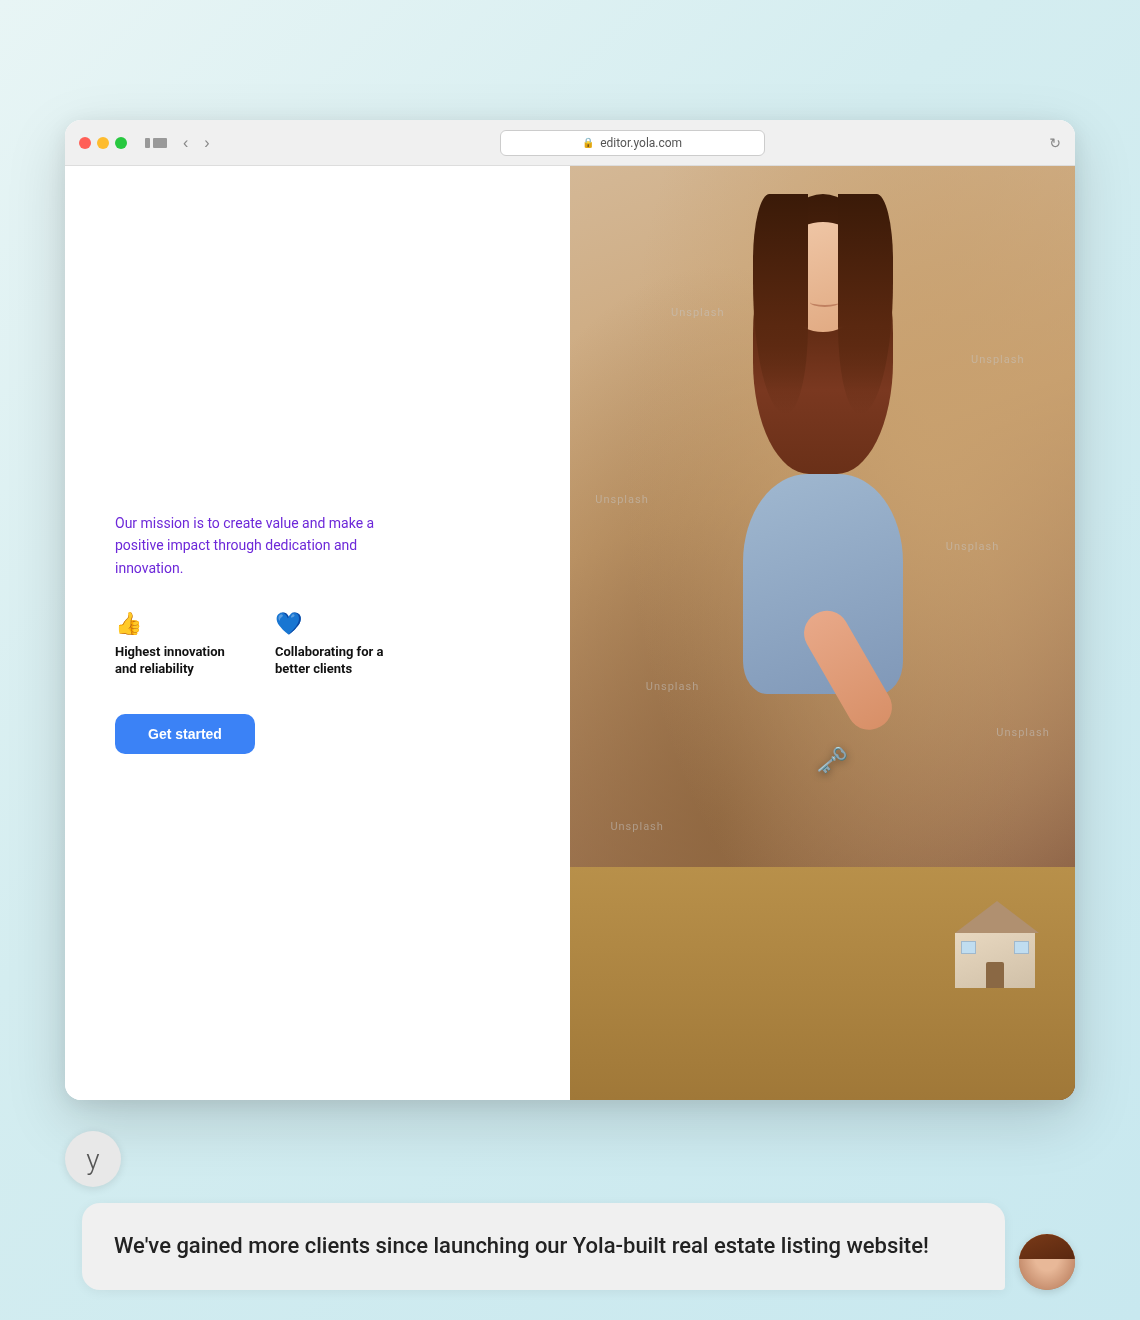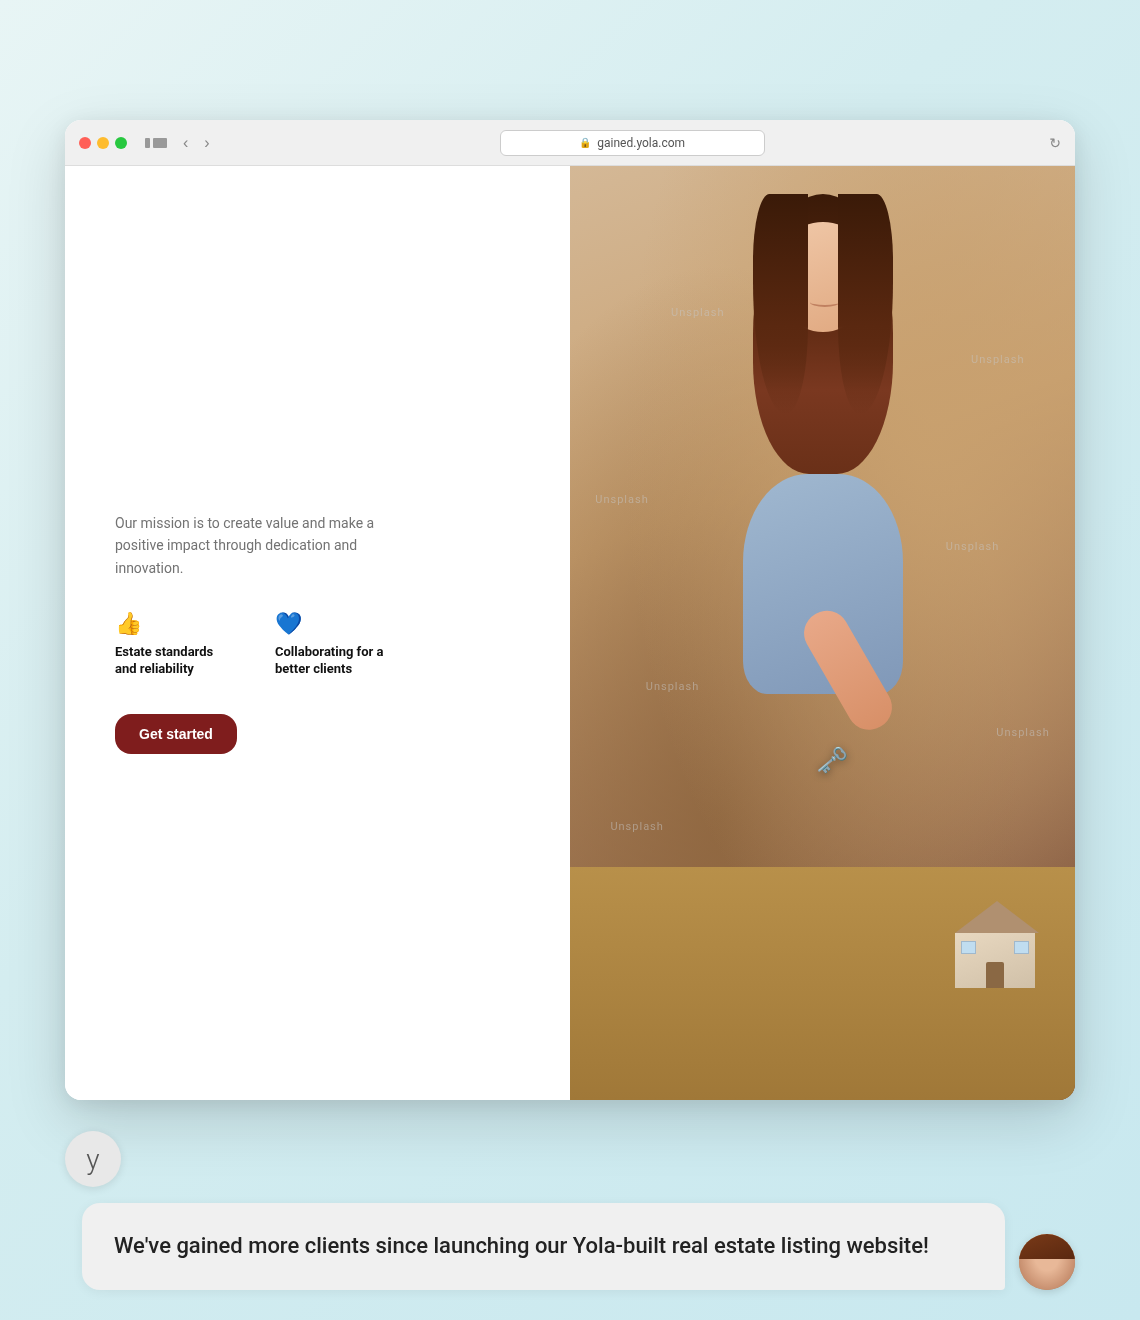--- a/index.html
+++ b/index.html
@@ -132,21 +132,21 @@
     .hero-title {
       font-size: 36px;
       font-weight: 800;
       color: #111;
       line-height: 1.15;
       margin-bottom: 20px;
     }
 
     .hero-description {
       font-size: 14px;
-      color: #737373;
+      color: #6d28d9;
       line-height: 1.6;
       margin-bottom: 32px;
       max-width: 280px;
     }
 
     .features-row {
       display: flex;
       gap: 40px;
       margin-bottom: 36px;
     }
@@ -165,26 +165,26 @@
     .feature-label {
       font-size: 13px;
       font-weight: 700;
       color: #111;
       line-height: 1.3;
       max-width: 120px;
     }
 
     .cta-button {
       display: inline-block;
-      background: #7f1d1d;
+      background: #3b82f6;
       color: #fff;
       font-size: 14px;
       font-weight: 600;
-      padding: 12px 24px;
-      border-radius: 16px;
+      padding: 12px 33px;
+      border-radius: 10px;
       border: none;
       cursor: pointer;
       width: fit-content;
     }
 
     
     .content-right {
       width: 50%;
       position: relative;
       overflow: hidden;
@@ -360,37 +360,37 @@
 
     <div class="nav-buttons">
       <button class="nav-btn">‹</button>
       <button class="nav-btn">›</button>
     </div>
 
     <div class="toolbar-spacer"></div>
 
     <div class="address-bar">
       <span class="lock-icon">🔒</span>
-      <span>gained.yola.com</span>
+      <span>editor.yola.com</span>
     </div>
 
     <div class="toolbar-spacer"></div>
 
     <button class="refresh-btn">↻</button>
   </div>
 
   <div class="browser-content">
 
     <div class="content-left">
       <p class="hero-description">Our mission is to create value and make a positive impact through dedication and innovation.</p>
 
       <div class="features-row">
         <div class="feature-item">
           <div class="feature-icon">👍</div>
-          <div class="feature-label">Estate standards and reliability</div>
+          <div class="feature-label">Highest innovation and reliability</div>
         </div>
         <div class="feature-item">
           <div class="feature-icon">💙</div>
           <div class="feature-label">Collaborating for a better clients</div>
         </div>
       </div>
 
       <button class="cta-button">Get started</button>
     </div>
 

